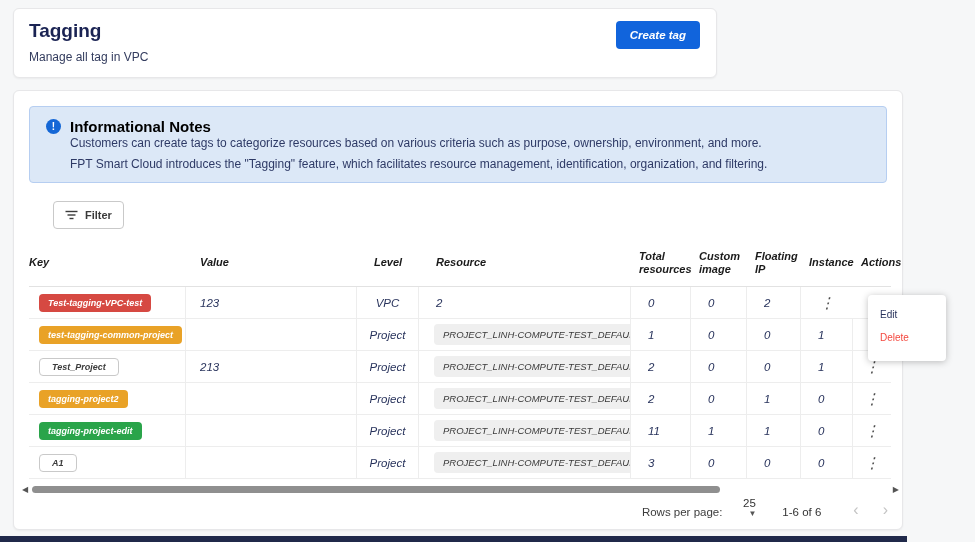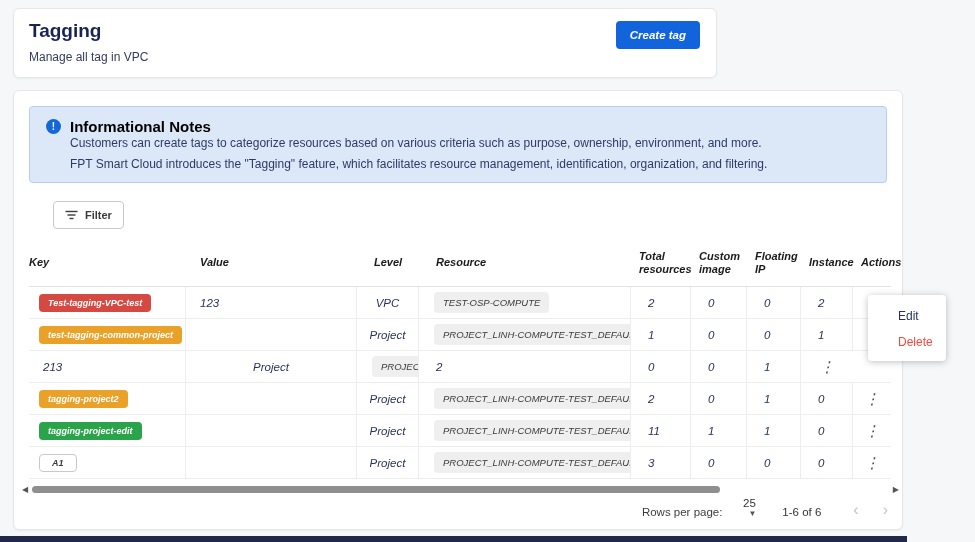--- a/index.html
+++ b/index.html
@@ -136,21 +136,21 @@
   .pg-chevron.next { margin-left: 24px; }
   
   .menu-popup {
     position: absolute; left: 868px; top: 295px;
     width: 78px; height: 66px;
     background: #fff; border-radius: 4px;
     box-shadow: 0 1px 7px rgba(0,0,0,0.25);
     padding: 8px 0;
     z-index: 20;
   }
-  .menu-item { padding: 6px 30px; font-size: 12px; color: #28335c; cursor: pointer; }
+  .menu-item { padding: 6px 12px; font-size: 10px; color: #28335c; cursor: pointer; }
   .menu-item.delete { color: #f4483f; }
   
   .bottom-bar {
     position: absolute; left: 0; top: 536px;
     width: 907px; height: 6px;
     background: #20294a;
   }
 </style>
 </head>
 <body>
@@ -193,23 +193,20 @@
       <div class="th">Instance</div>
       <div class="th">Actions</div>
     </div>
 
     <div class="grid-row trow">
       <div class="td">
           <span class="badge red">Test-tagging-VPC-test</span>
         </div>
       <div class="td c-value">123</div>
       <div class="td c-level">VPC</div>
-      <div class="td">
-          <span class="pill">TEST-OSP-COMPUTE</span>
-        </div>
       <div class="td c-num">2</div>
       <div class="td c-num">0</div>
       <div class="td c-num">0</div>
       <div class="td c-num">2</div>
       <div class="td c-actions">
           <span class="kebab">⋮</span>
         </div>
     </div>
 
     <div class="grid-row trow">
@@ -224,20 +221,23 @@
       <div class="td c-num">1</div>
       <div class="td c-num">0</div>
       <div class="td c-num">0</div>
       <div class="td c-num">1</div>
       <div class="td c-actions">
           <span class="kebab">⋮</span>
         </div>
     </div>
 
     <div class="grid-row trow">
+      <div class="td">
+          <span class="badge outline">Test_Project</span>
+        </div>
       <div class="td c-value">213</div>
       <div class="td c-level">Project</div>
       <div class="td">
           <span class="pill">PROJECT_LINH-COMPUTE-TEST_DEFAULT</span>
         </div>
       <div class="td c-num">2</div>
       <div class="td c-num">0</div>
       <div class="td c-num">0</div>
       <div class="td c-num">1</div>
       <div class="td c-actions">

